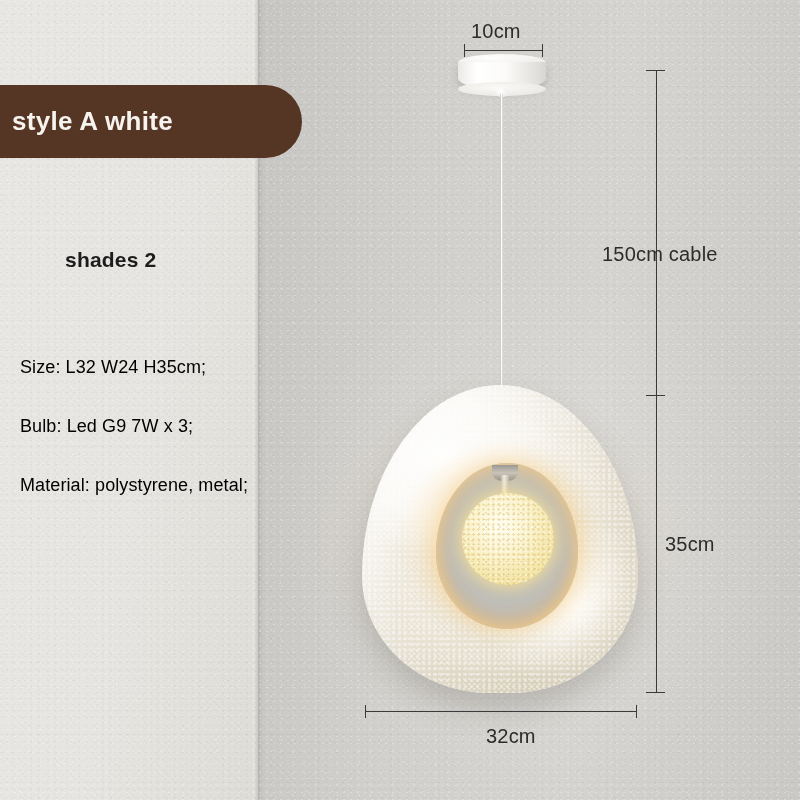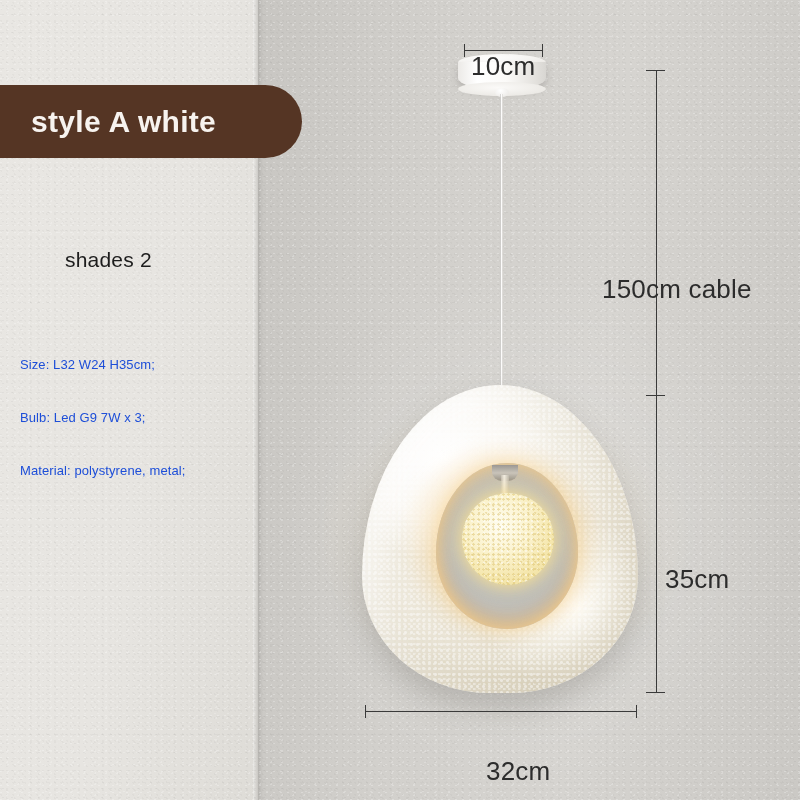--- a/index.html
+++ b/index.html
@@ -51,39 +51,39 @@
   
   .badge {
     position: absolute; left: 0; top: 85px;
     width: 302px; height: 73px;
     background: #553524;
     border-radius: 0 38px 38px 0;
     display: flex; align-items: center;
   }
   .badge-label {
     color: #f7f3ef;
-    font-size: 30px;
+    font-size: 26px;
     font-weight: bold;
     letter-spacing: .3px;
-    padding-left: 31px;
+    padding-left: 12px;
   }
 
   
   .shades-heading {
     position: absolute; left: 65px; top: 248px;
-    font-size: 21px; font-weight: normal; color: #1d1d1d;
+    font-size: 21px; font-weight: bold; color: #1d1d1d;
     letter-spacing: .2px;
   }
   .spec-list {
     position: absolute; left: 20px; top: 357px;
     width: 320px;
   }
   .spec-line {
-    font-size: 13px;
-    color: #1d4ed8;
+    font-size: 18px;
+    color: #000000;
     margin-bottom: 38px;
     letter-spacing: .1px;
     white-space: nowrap;
   }
 
   
   .canopy-body {
     position: absolute; left: 458px; top: 62px;
     width: 88px; height: 28px;
     background: linear-gradient(90deg, #eceae7 0%, #ffffff 22%, #fbfaf8 55%, #e3e1dd 88%, #d8d6d2 100%);
@@ -209,24 +209,23 @@
     width: 400px; height: 300px;
     border-radius: 50%;
     background: radial-gradient(ellipse at 50% 50%, rgba(250,218,150,.16) 0%, rgba(250,218,150,0) 68%);
     pointer-events: none;
   }
 
   
   .dim-label {
     position: absolute;
     color: #2c2c2c;
-    font-size: 26px;
+    font-size: 20px;
     letter-spacing: .2px;
     white-space: nowrap;
-    margin-top: 31px;
   }
   .dim-line-h { position: absolute; height: 1px; background: #3a3a3a; }
   .dim-line-v { position: absolute; width: 1px; background: #3a3a3a; }
   .tick-v { position: absolute; width: 1px; height: 13px; background: #3a3a3a; }
   .tick-h { position: absolute; height: 1px; width: 19px; background: #3a3a3a; }
 
   
   .dim10-label { left: 471px; top: 20px; }
   .dim10-line  { left: 464px; top: 50px; width: 79px; }
   .dim10-t1 { left: 464px; top: 44px; }

